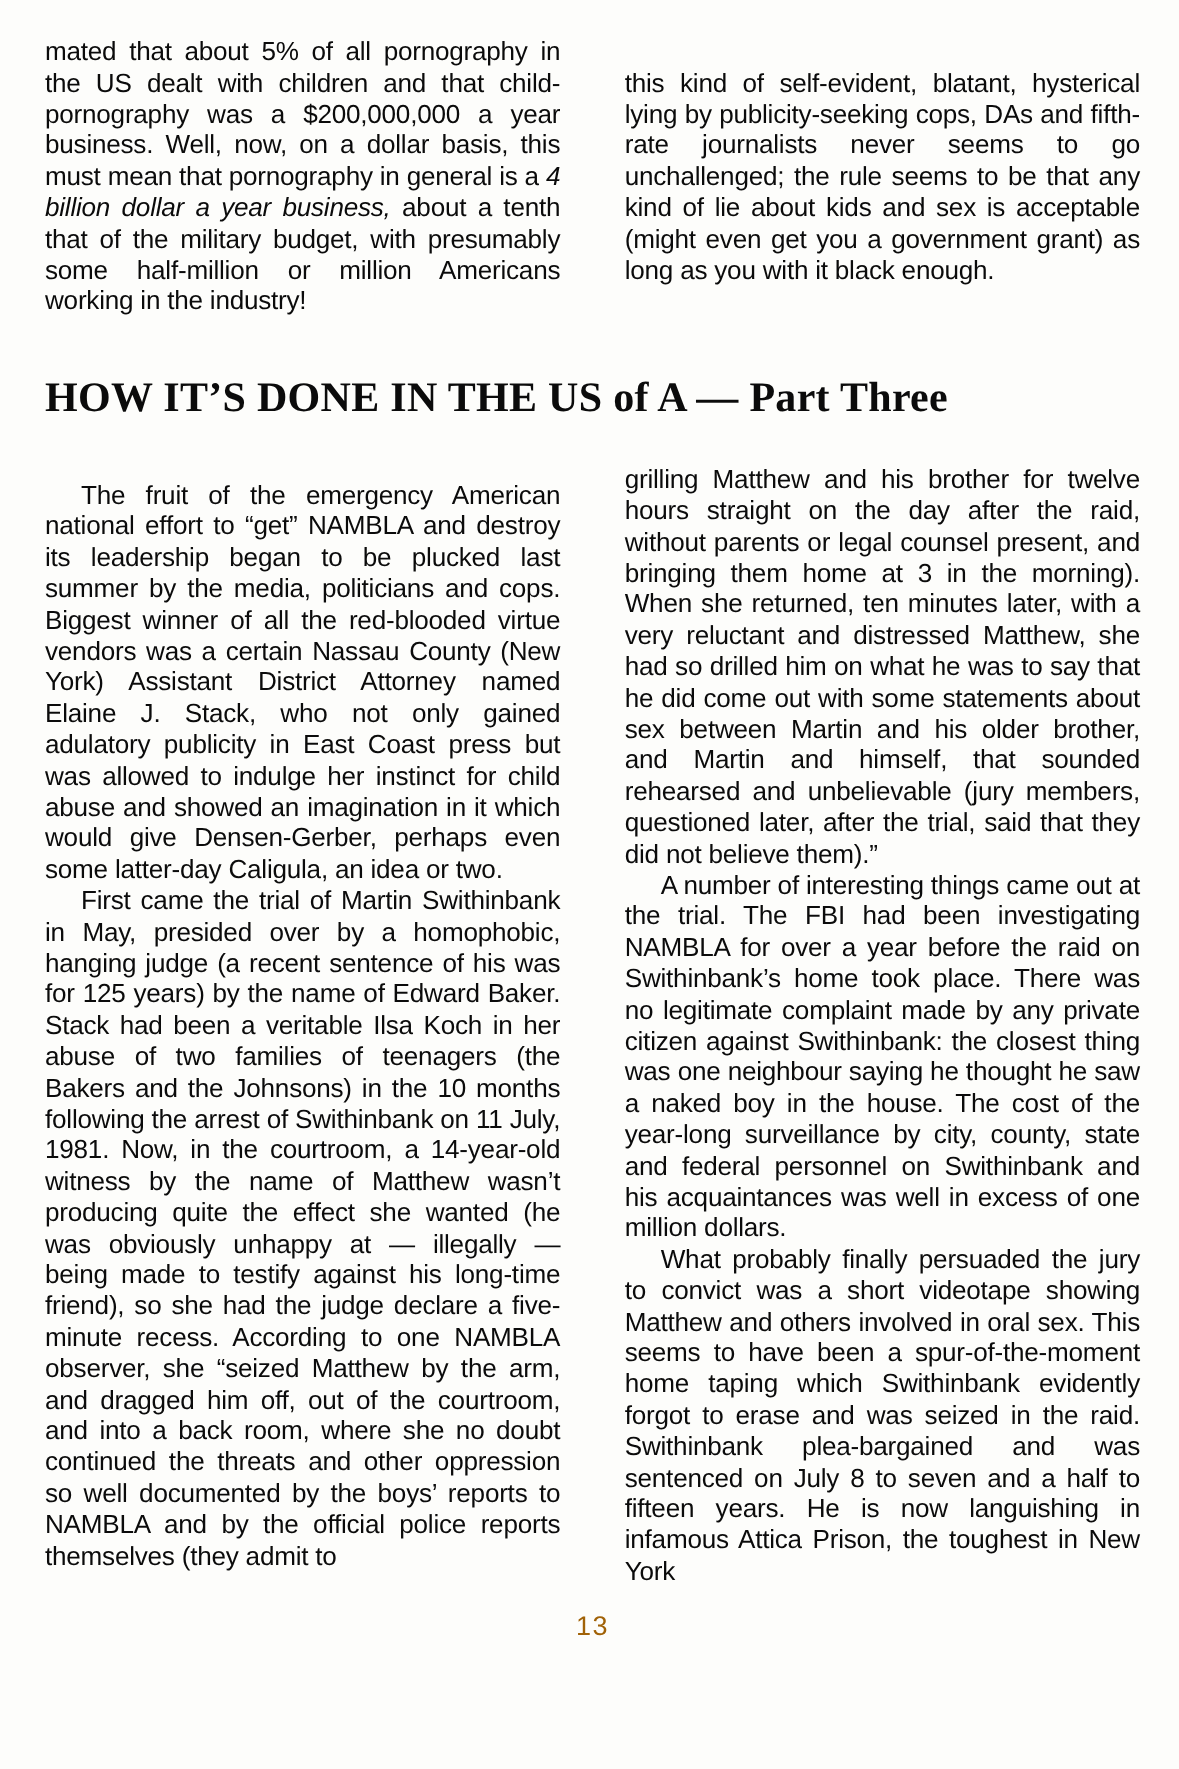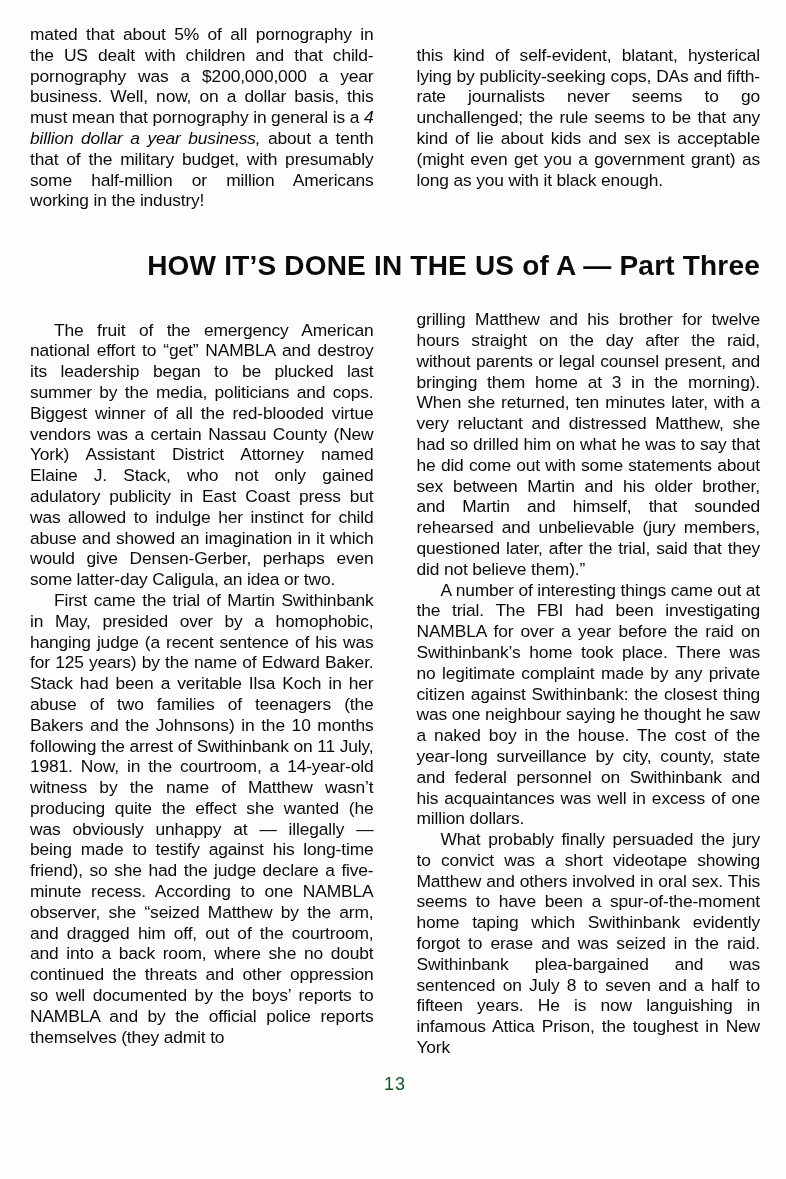--- a/index.html
+++ b/index.html
@@ -36,35 +36,36 @@
     margin: 2px 20px 0 21px;
   }
   .col p {
     margin: 0;
   }
   .col p.indent {
     text-indent: 24px;
   }
   .headline {
     margin: 39px 0 27px 0;
-    text-align: right;
+    text-align: left;
     font-size: 28px;
     font-weight: bold;
     letter-spacing: 0.2px;
     color: #0b0b0b;
     white-space: nowrap;
+    font-family: Liberation Serif, serif;
   }
   .page-footer {
     margin-top: 16px;
     text-align: center;
   }
   .page-number {
     font-size: 18px;
     letter-spacing: 1px;
-    color: #14532d;
+    color: #a16207;
   }
 </style>
 </head>
 <body>
 
 <div class="page">
 
   <section class="row top">
     <div class="col">
         <p><span>mated that about 5% of all pornography in the US dealt with children and that child-pornography was a $200,000,000 a year business. Well, now, on a dollar basis, this must mean that pornography in general is a </span><i>4 billion dollar a year business,</i><span> about a tenth that of the military budget, with presumably some half-million or million Americans working in the industry!</span></p>

